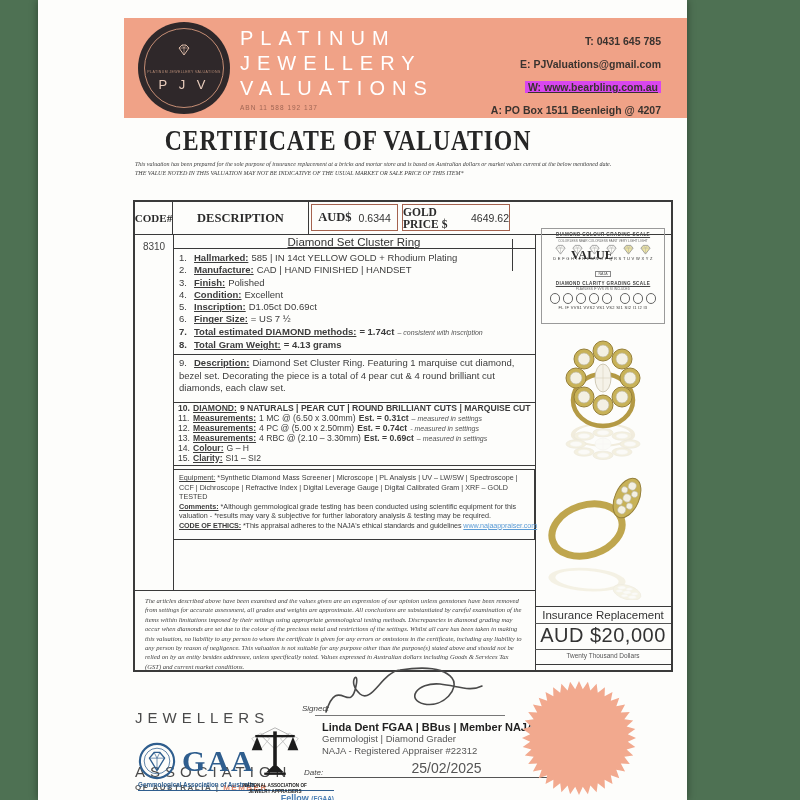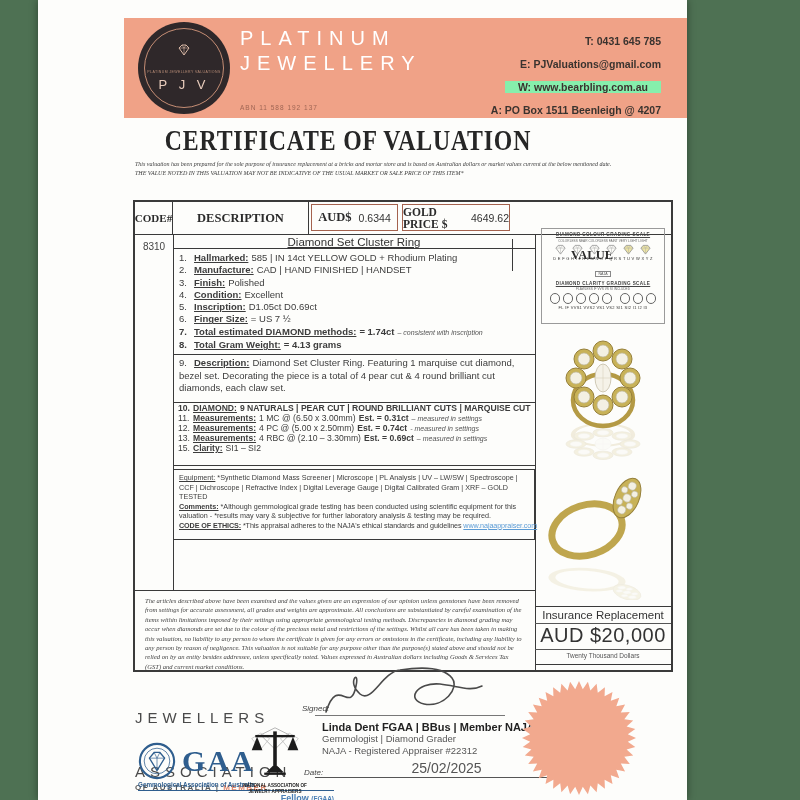--- a/index.html
+++ b/index.html
@@ -12,21 +12,21 @@
     background:#2f282a;display:flex;flex-direction:column;align-items:center;justify-content:center;}
   .logo-inner{width:78px;height:78px;border-radius:50%;border:1px solid #c58d74;
     display:flex;flex-direction:column;align-items:center;justify-content:center;color:#e8c9b8;}
   .logo-arc{font-size:3.5px;letter-spacing:.4px;color:#b98d77;margin-top:14px;white-space:nowrap;}
   .logo-mono{font-size:13px;letter-spacing:4px;color:#e9cdbd;margin-top:3px;}
   .brand{position:absolute;left:116px;top:8px;color:#fff;font-size:20px;letter-spacing:7px;
     line-height:25px;font-weight:400;white-space:nowrap;}
   .abn{position:absolute;left:116px;top:86px;font-size:6.5px;letter-spacing:1px;color:rgba(90,50,40,.55);}
   .contacts{position:absolute;right:26px;top:12px;text-align:right;font-size:10.5px;font-weight:bold;
     color:#3a332f;line-height:23px;white-space:nowrap;}
-  .contacts .chip{background:#86efac;padding:0 13px;}
+  .contacts .chip{background:#d946ef;padding:0 3px;text-decoration:underline;}
   
   .cert-title{position:absolute;left:0;top:124px;width:620px;text-align:center;
     font-family:"Liberation Serif", serif;font-weight:bold;font-size:29px;letter-spacing:1px;
     color:#262626;transform:scaleX(.82);transform-origin:310px 0;white-space:nowrap;}
   .top-disc{position:absolute;left:97px;top:160px;width:556px;
     font-family:"Liberation Serif", serif;font-style:italic;font-size:6px;line-height:8.5px;
     color:#3c3c3c;white-space:nowrap;}
   .behalf{position:absolute;left:97px;top:179px;white-space:nowrap;}
   .behalf .bl{font-family:"Liberation Serif", serif;font-weight:bold;font-size:13.5px;color:#2b2b2b;}
   .behalf .bv{font-size:11px;color:#4a4a4a;margin-left:20px;}
@@ -114,20 +114,21 @@
           <path d="M3 4 L6 1 H10 L13 4 L8 11 Z" fill="none" stroke="#d8b7a4" stroke-width="1"></path>
           <path d="M3 4 H13 M6 1 L8 4 L10 1 M8 4 V11" fill="none" stroke="#d8b7a4" stroke-width=".6"></path>
         </svg>
         <div class="logo-arc">PLATINUM JEWELLERY VALUATIONS</div>
         <div class="logo-mono">P J V</div>
       </div>
     </div>
     <div class="brand">
       <div>PLATINUM</div>
       <div>JEWELLERY</div>
+      <div>VALUATIONS</div>
     </div>
     <div class="abn">ABN 11 588 192 137</div>
     <div class="contacts">
       <div>T: 0431 645 785</div>
       <div>E: PJValuations@gmail.com</div>
       <div><span class="chip">W: www.bearbling.com.au</span></div>
       <div>A: PO Box 1511 Beenleigh @ 4207</div>
     </div>
   </div>
 
@@ -178,20 +179,21 @@
     <div class="list" style="left:38px;top:152px;width:362px;height:48px;padding:3px 6px;font-size:9.5px;line-height:12.5px;">
       <div class="li" style="white-space:normal;"><span class="num">9.</span><span class="lbl">Description:</span><span class="txt">Diamond Set Cluster Ring. Featuring 1 marquise cut diamond, bezel set. Decorating the piece is a total of 4 pear cut &amp; 4 round brilliant cut diamonds, each claw set.</span></div>
     </div>
 
     <div class="line" style="left:38px;top:200px;width:362px;height:1px;"></div>
     <div class="list" style="left:38px;top:200px;width:362px;height:63px;padding:2px 5px;font-size:8.6px;line-height:9.9px;">
       <div class="li strong"><span class="num">10.</span><span class="lbl">DIAMOND:</span><span class="bld">9 NATURALS | PEAR CUT | ROUND BRILLIANT CUTS | MARQUISE CUT</span></div>
       <div class="li"><span class="num">11.</span><span class="lbl">Measurements:</span><span class="txt">1 MC @ (6.50 x 3.00mm)</span><span class="bld">Est. = 0.31ct</span><span class="nte">– measured in settings</span></div>
       <div class="li"><span class="num">12.</span><span class="lbl">Measurements:</span><span class="txt">4 PC @ (5.00 x 2.50mm)</span><span class="bld">Est. = 0.74ct</span><span class="nte">- measured in settings</span></div>
       <div class="li"><span class="num">13.</span><span class="lbl">Measurements:</span><span class="txt">4 RBC @ (2.10 – 3.30mm)</span><span class="bld">Est. = 0.69ct</span><span class="nte">– measured in settings</span></div>
+      <div class="li"><span class="num">14.</span><span class="lbl">Colour:</span><span class="txt">G – H</span></div>
       <div class="li"><span class="num">15.</span><span class="lbl">Clarity:</span><span class="txt">SI1 – SI2</span></div>
     </div>
     <div class="line" style="left:38px;top:263px;width:362px;height:1px;"></div>
 
     <div class="eq-box">
       <div><span class="u">Equipment:</span> <span>*Synthetic Diamond Mass Screener | Microscope | PL Analysis | UV – LW/SW | Spectroscope | CCF | Dichroscope | Refractive Index | Digital Leverage Gauge | Digital Calibrated Gram | XRF – GOLD TESTED</span></div>
       <div><span class="bu">Comments:</span> <span>*Although gemmological grade testing has been conducted using scientific equipment for this valuation - *results may vary &amp; subjective for further laboratory analysis &amp; testing may be required.</span></div>
       <div class="ethics-line"><span class="bu">CODE OF ETHICS:</span> <span>*This appraisal adheres to the NAJA's ethical standards and guidelines</span> <span class="link">www.najaappraiser.com</span></div>
     </div>
 

